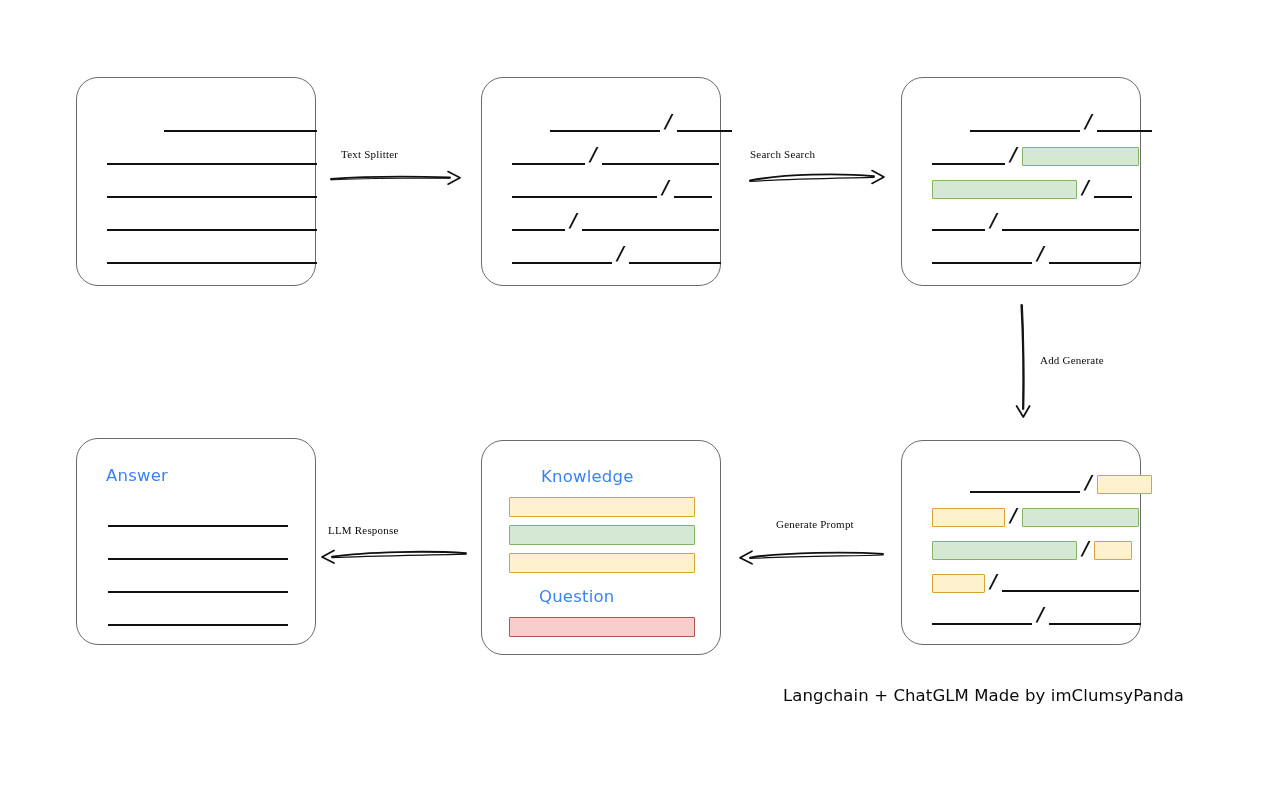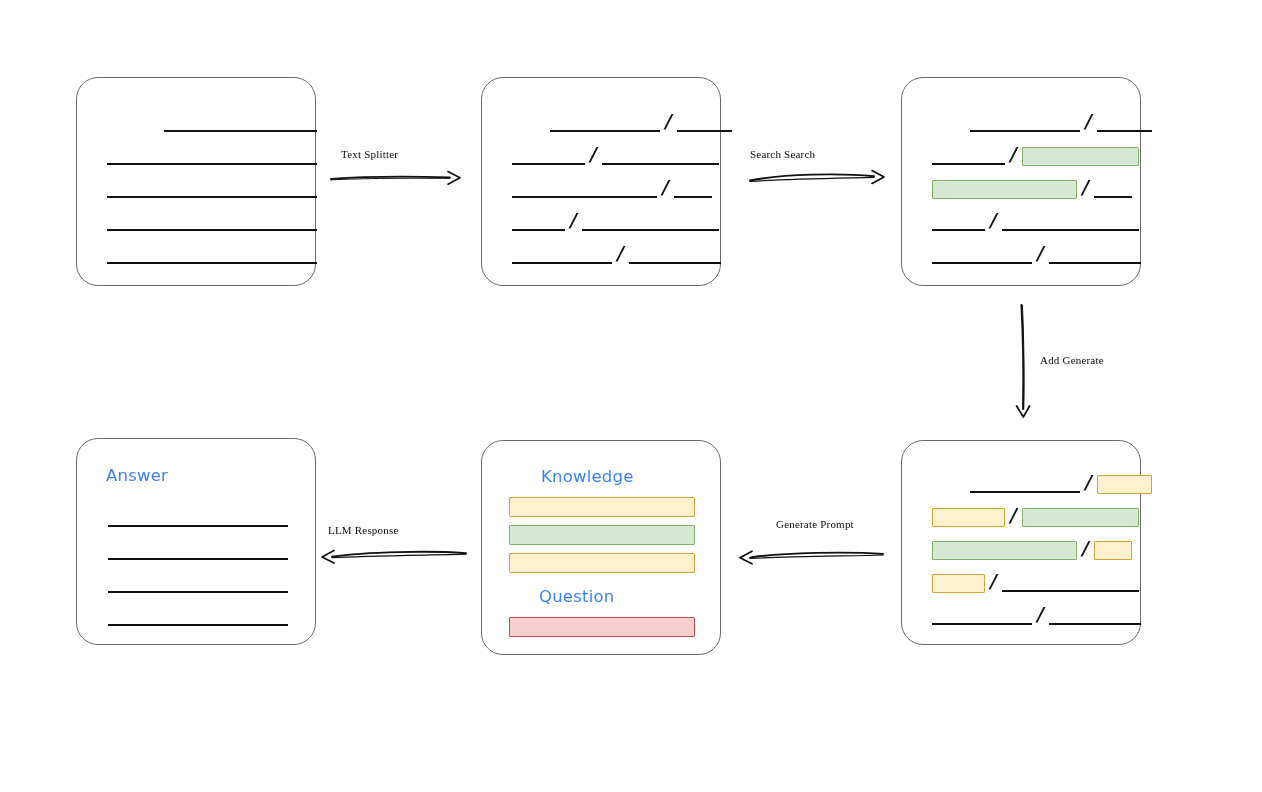--- a/index.html
+++ b/index.html
@@ -292,14 +292,15 @@
         </div>
         <div class="doc-row" style="left: 0px; top: 66px;">
           <span class="seg-line" style="width: 180px;"></span>
         </div>
         <div class="doc-row" style="left: 0px; top: 99px;">
           <span class="seg-line" style="width: 180px;"></span>
         </div>
       </div>
   </div>
 
+  <div class="footer-text" style="left:783px; top:686px;">Langchain + ChatGLM Made by imClumsyPanda</div>
 
 </div>
 
 </body></html>

